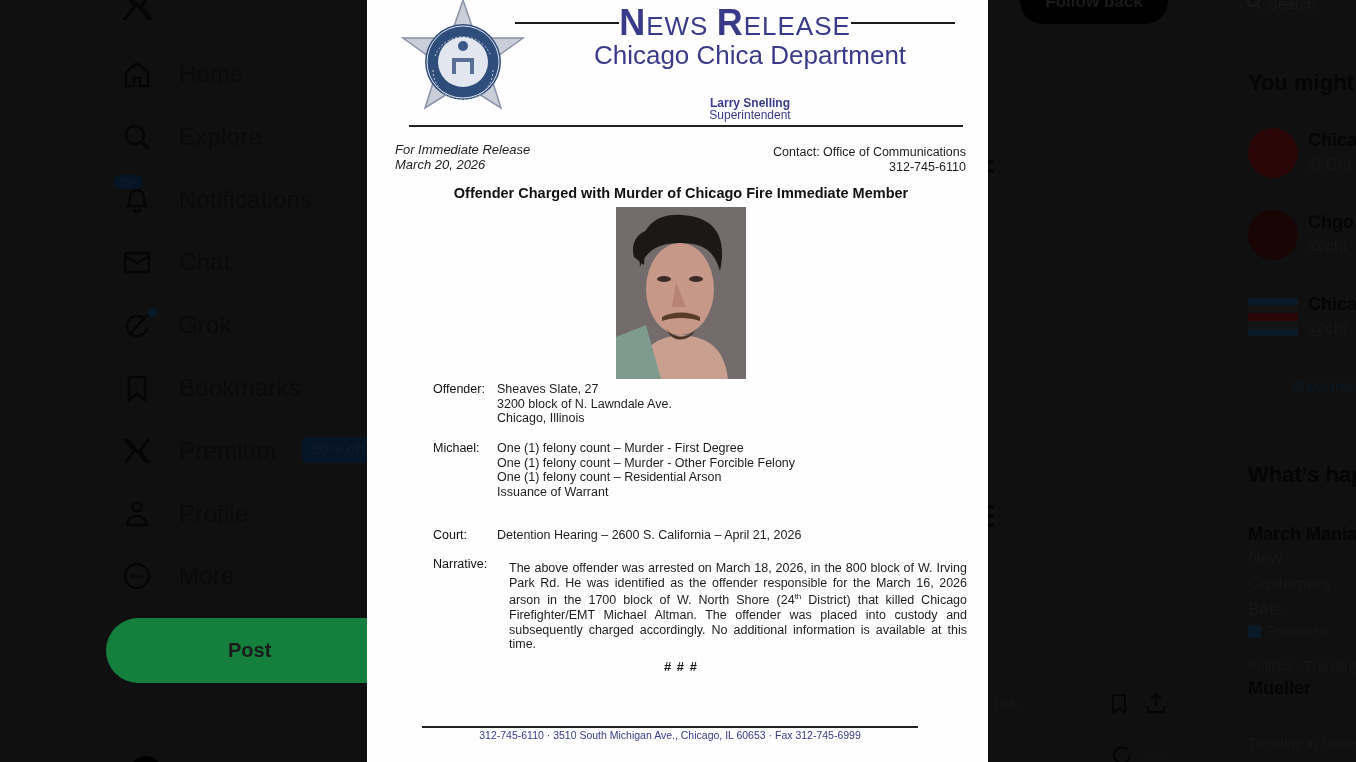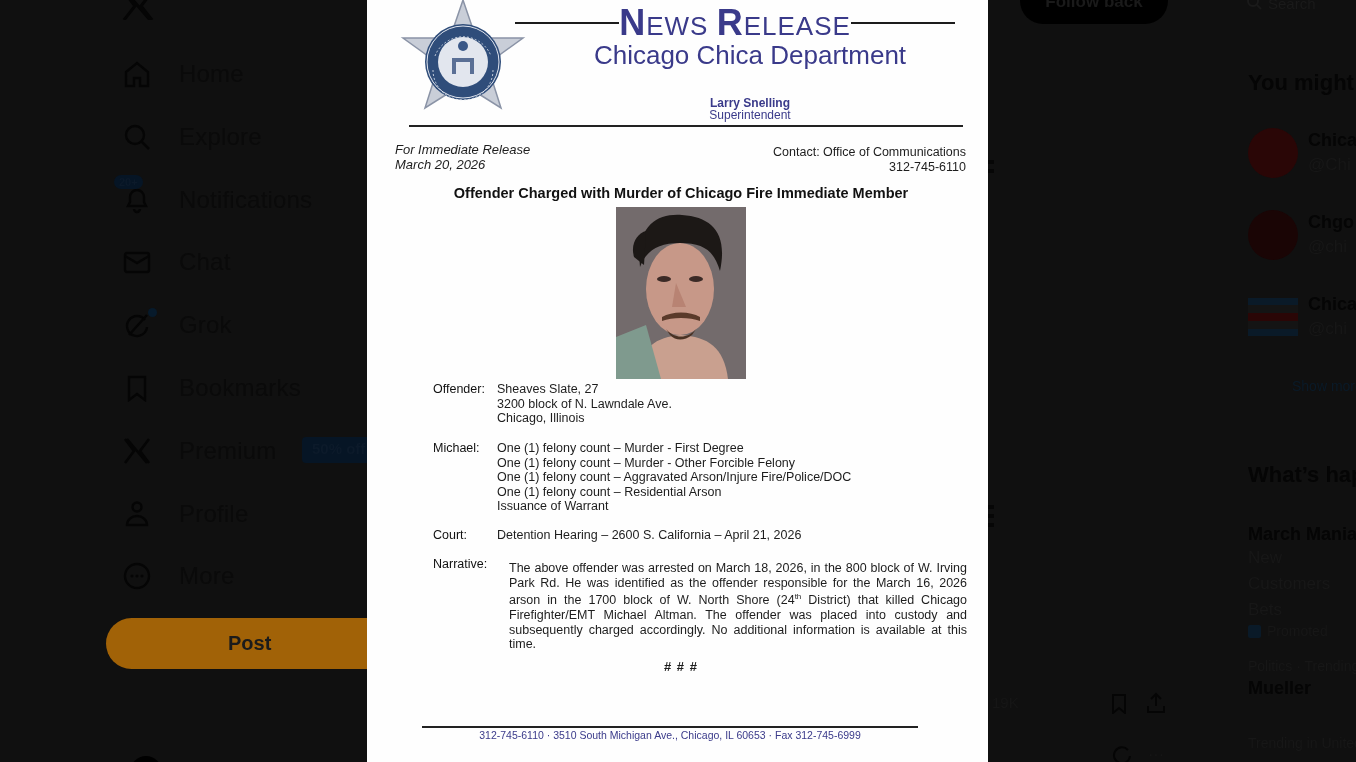--- a/index.html
+++ b/index.html
@@ -8,21 +8,21 @@
 
   
   .sidebar { position: absolute; left: 0; top: 0; width: 370px; height: 762px; }
   .x-logo { position: absolute; left: 122px; top: -8px; width: 32px; height: 28px; }
   .nav-item { position: absolute; left: 122px; height: 40px; display: flex; align-items: center; }
   .nav-item .ico { width: 30px; height: 30px; display: flex; align-items: center; justify-content: center; }
   .nav-item .lbl { margin-left: 27px; font-size: 24px; color: #0a0a0a; letter-spacing: 0.2px; }
   .notif-badge { position: absolute; left: -8px; top: -10px; background: #061525; color: #0c1a2a; font-size: 11px; font-weight: bold; border-radius: 9px; padding: 1px 5px; }
   .grok-dot { position: absolute; left: 26px; top: -2px; width: 9px; height: 9px; border-radius: 50%; background: #071a2b; }
   .premium-badge { position: absolute; left: 302px; top: 437px; width: 80px; height: 26px; background: #061525; border-radius: 4px; color: #0c1a2a; font-size: 15px; font-weight: bold; padding: 3px 10px; overflow: hidden; white-space: nowrap; }
-  .post-btn { position: absolute; left: 106px; top: 618px; width: 300px; height: 51px; border-radius: 33px; background: #a16207; color: #1b1b1b; font-size: 20px; font-weight: bold; display: flex; align-items: center; justify-content: flex-start; padding-left: 122px; }
+  .post-btn { position: absolute; left: 106px; top: 618px; width: 300px; height: 65px; border-radius: 33px; background: #15803d; color: #1b1b1b; font-size: 20px; font-weight: bold; display: flex; align-items: center; justify-content: flex-start; padding-left: 122px; }
   .account-avatar { position: absolute; left: 130px; top: 756px; width: 32px; height: 32px; border-radius: 50%; background: #000; }
 
   .follow-back { position: absolute; left: 1020px; top: -22px; width: 148px; height: 46px; border-radius: 23px; background: #000; color: #1a1a1a; font-weight: bold; font-size: 17px; display: flex; align-items: flex-end; justify-content: center; padding-bottom: 12px; }
   .search-box { position: absolute; left: 1246px; top: -6px; font-size: 15px; color: #1a1a1a; display: flex; align-items: center; gap: 6px; }
   .right-col { position: absolute; left: 1248px; top: 0; width: 108px; height: 762px; overflow: hidden; }
   .rc-title { position: absolute; left: 0; font-size: 22px; font-weight: bold; color: #050505; white-space: nowrap; }
   .wtf-item { position: absolute; left: 0; height: 50px; width: 300px; }
   .wtf-item .av { position: absolute; left: 0; top: 0; width: 50px; height: 50px; border-radius: 50%; }
   .wtf-item .nm { position: absolute; left: 60px; top: 2px; font-size: 18px; font-weight: bold; color: #050505; white-space: nowrap; }
   .wtf-item .hd { position: absolute; left: 60px; top: 27px; font-size: 17px; color: #171717; white-space: nowrap; }
@@ -319,21 +319,20 @@
         <div>3200 block of N. Lawndale Ave.</div>
         <div>Chicago, Illinois</div>
       </div>
     </div>
 
     <div class="field" style="top:441px">
       <span class="fl">Michael:</span>
       <div class="fv">
         <div>One (1) felony count – Murder - First Degree</div>
         <div>One (1) felony count – Murder - Other Forcible Felony</div>
-        <div>One (1) felony count – Aggravated Arson/Injure Fire/Police/DOC</div>
         <div>One (1) felony count – Residential Arson</div>
         <div>Issuance of Warrant</div>
       </div>
     </div>
 
     <div class="field" style="top:528px">
       <span class="fl">Court:</span>
       <div class="fv">Detention Hearing – 2600 S. California – April 21, 2026</div>
     </div>
 

